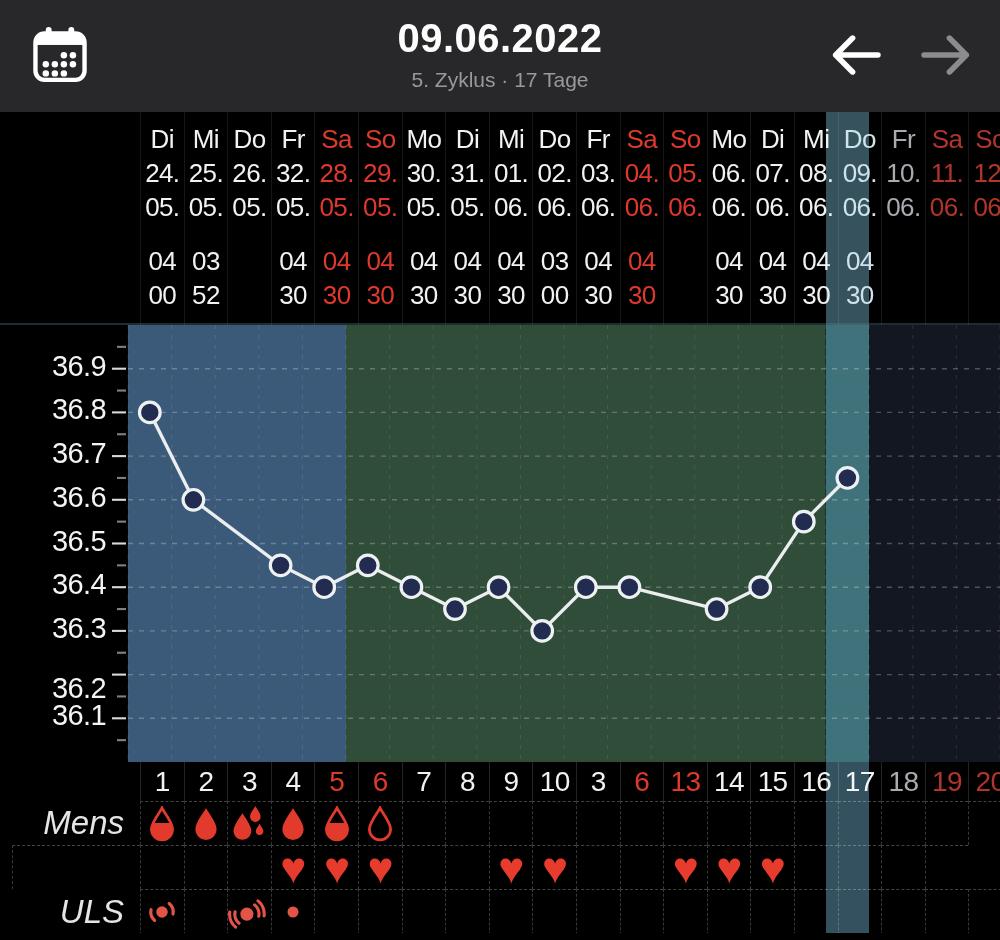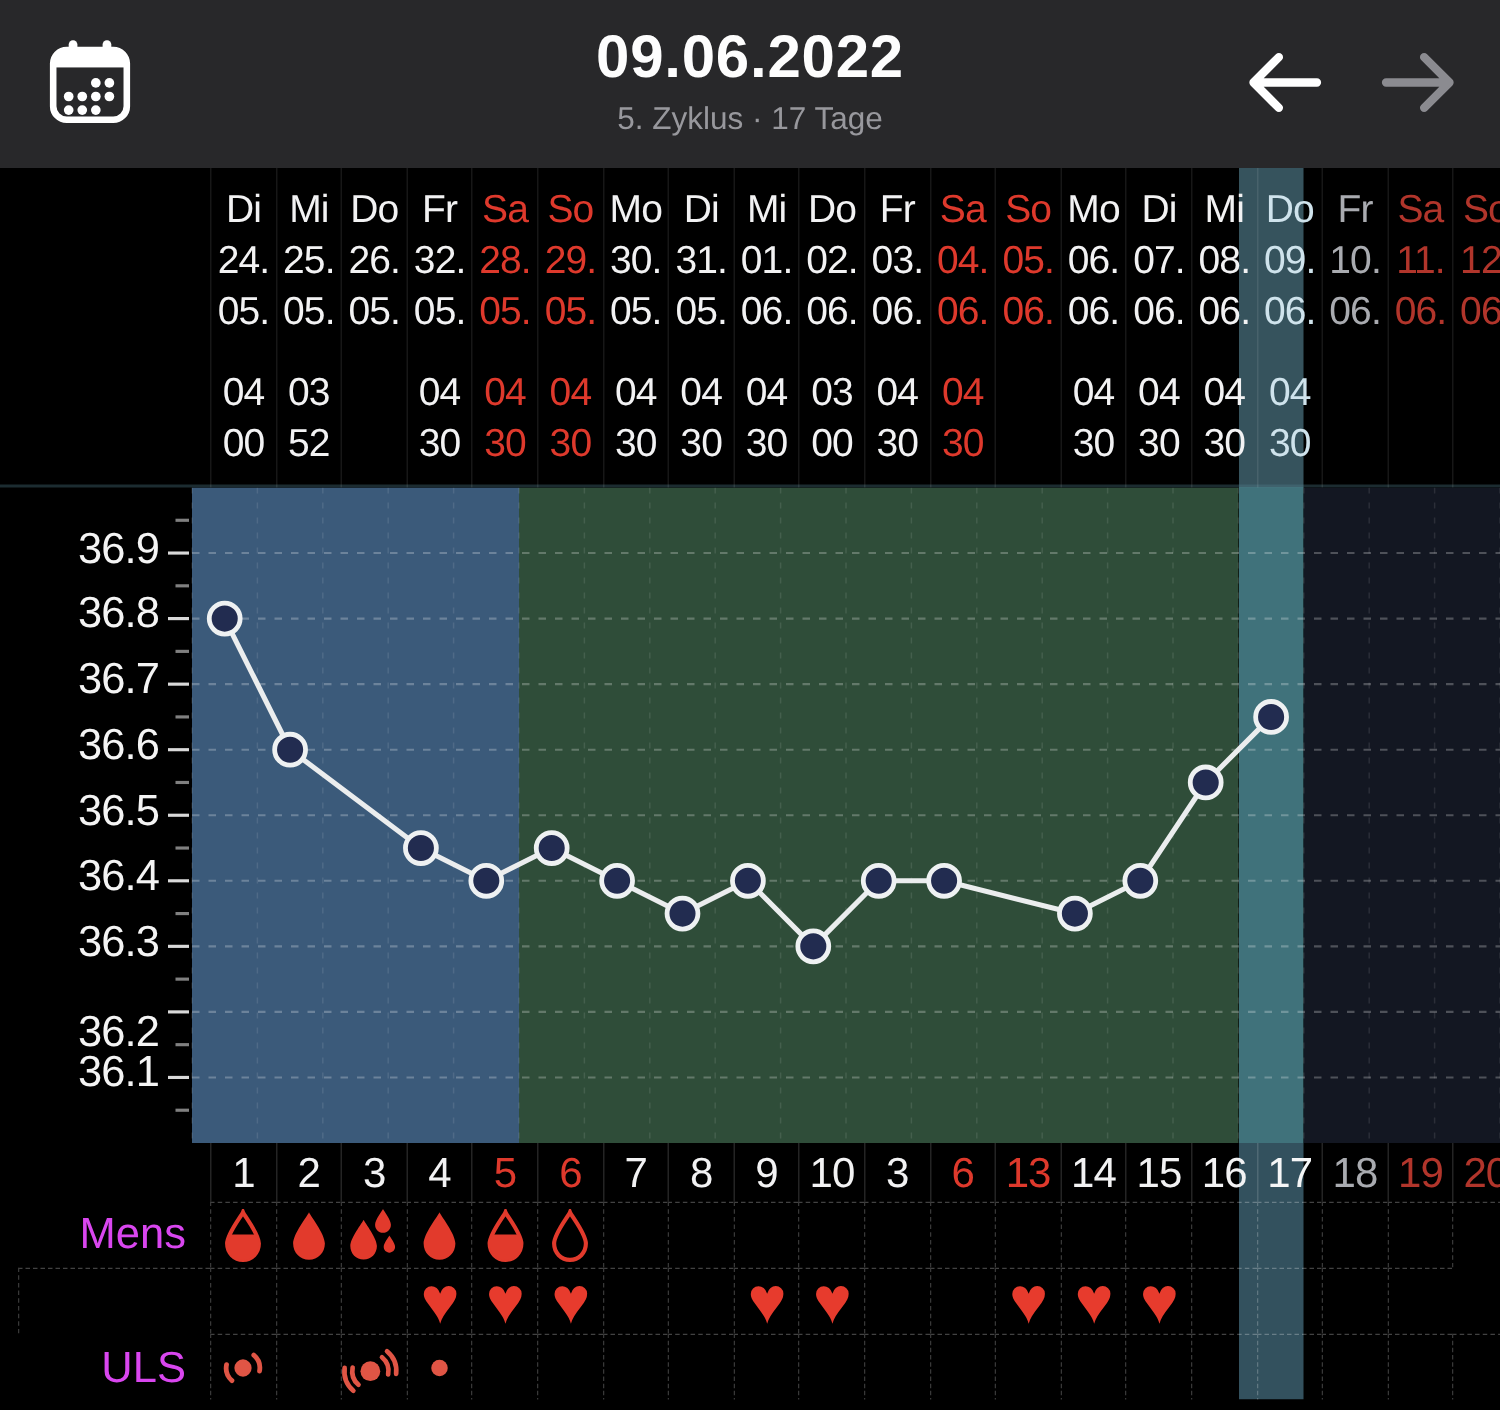--- a/index.html
+++ b/index.html
@@ -25,21 +25,21 @@
   .cols{position:absolute;left:0;width:852px;display:grid;
         grid-template-columns:128px repeat(20,43.6px);z-index:3;padding-left:12px;}
   .cell{display:flex;flex-direction:column;align-items:center;justify-content:flex-start;
         letter-spacing:-0.6px;overflow:visible;}
   .r-hdr .cell{border-left:1px solid rgba(255,255,255,.09);}
   .r-day .cell{border-left:1px solid rgba(255,255,255,.14);justify-content:center;}
   .r-dash .cell{border-left:1px dashed rgba(255,255,255,.22);
                 border-top:1px dashed rgba(255,255,255,.26);justify-content:center;}
   #row-uls .cell{border-bottom:1px dashed rgba(255,255,255,.26);}
   .rowlabel{display:flex;align-items:center;justify-content:flex-end;padding-right:16px;
-            color:#d946ef;font-size:29px;}
+            color:#e5e5e5;font-size:33px;font-style:italic;}
   .gutter{}
 
   #row-weekdays{top:112px;height:120px;}
   #row-weekdays .cell{padding-top:10px;font-size:26px;line-height:34px;}
   #row-times{top:232px;height:93px;}
   #row-times .cell{padding-top:12px;font-size:26px;line-height:34px;}
   #row-daynum{top:762px;height:39px;font-size:28px;}
   #row-mens{top:801px;height:44px;}
   #row-gv{top:845px;height:44px;}
   #row-uls{top:889px;height:44px;}

